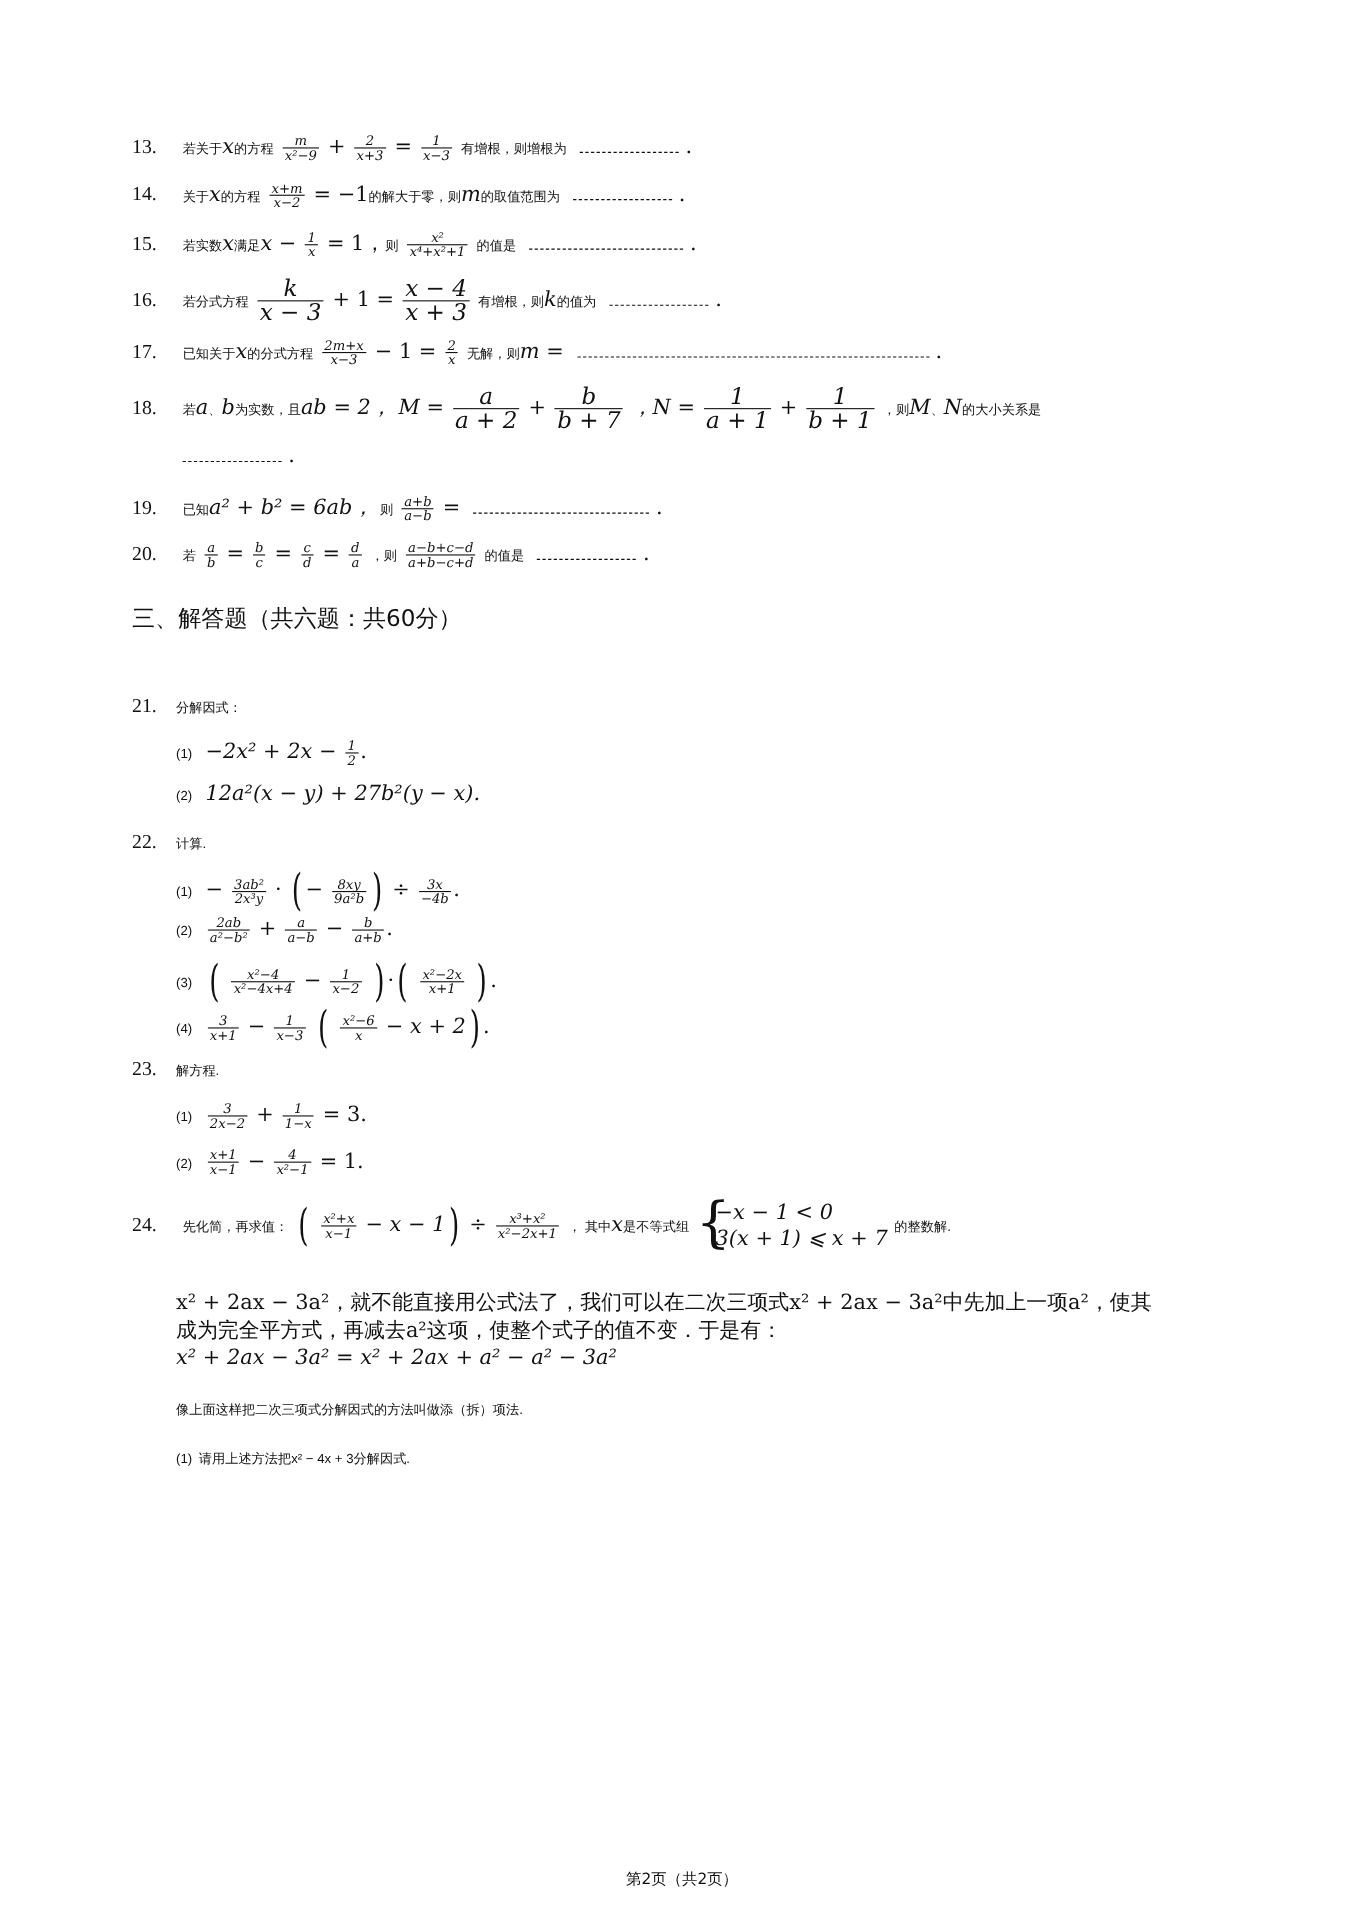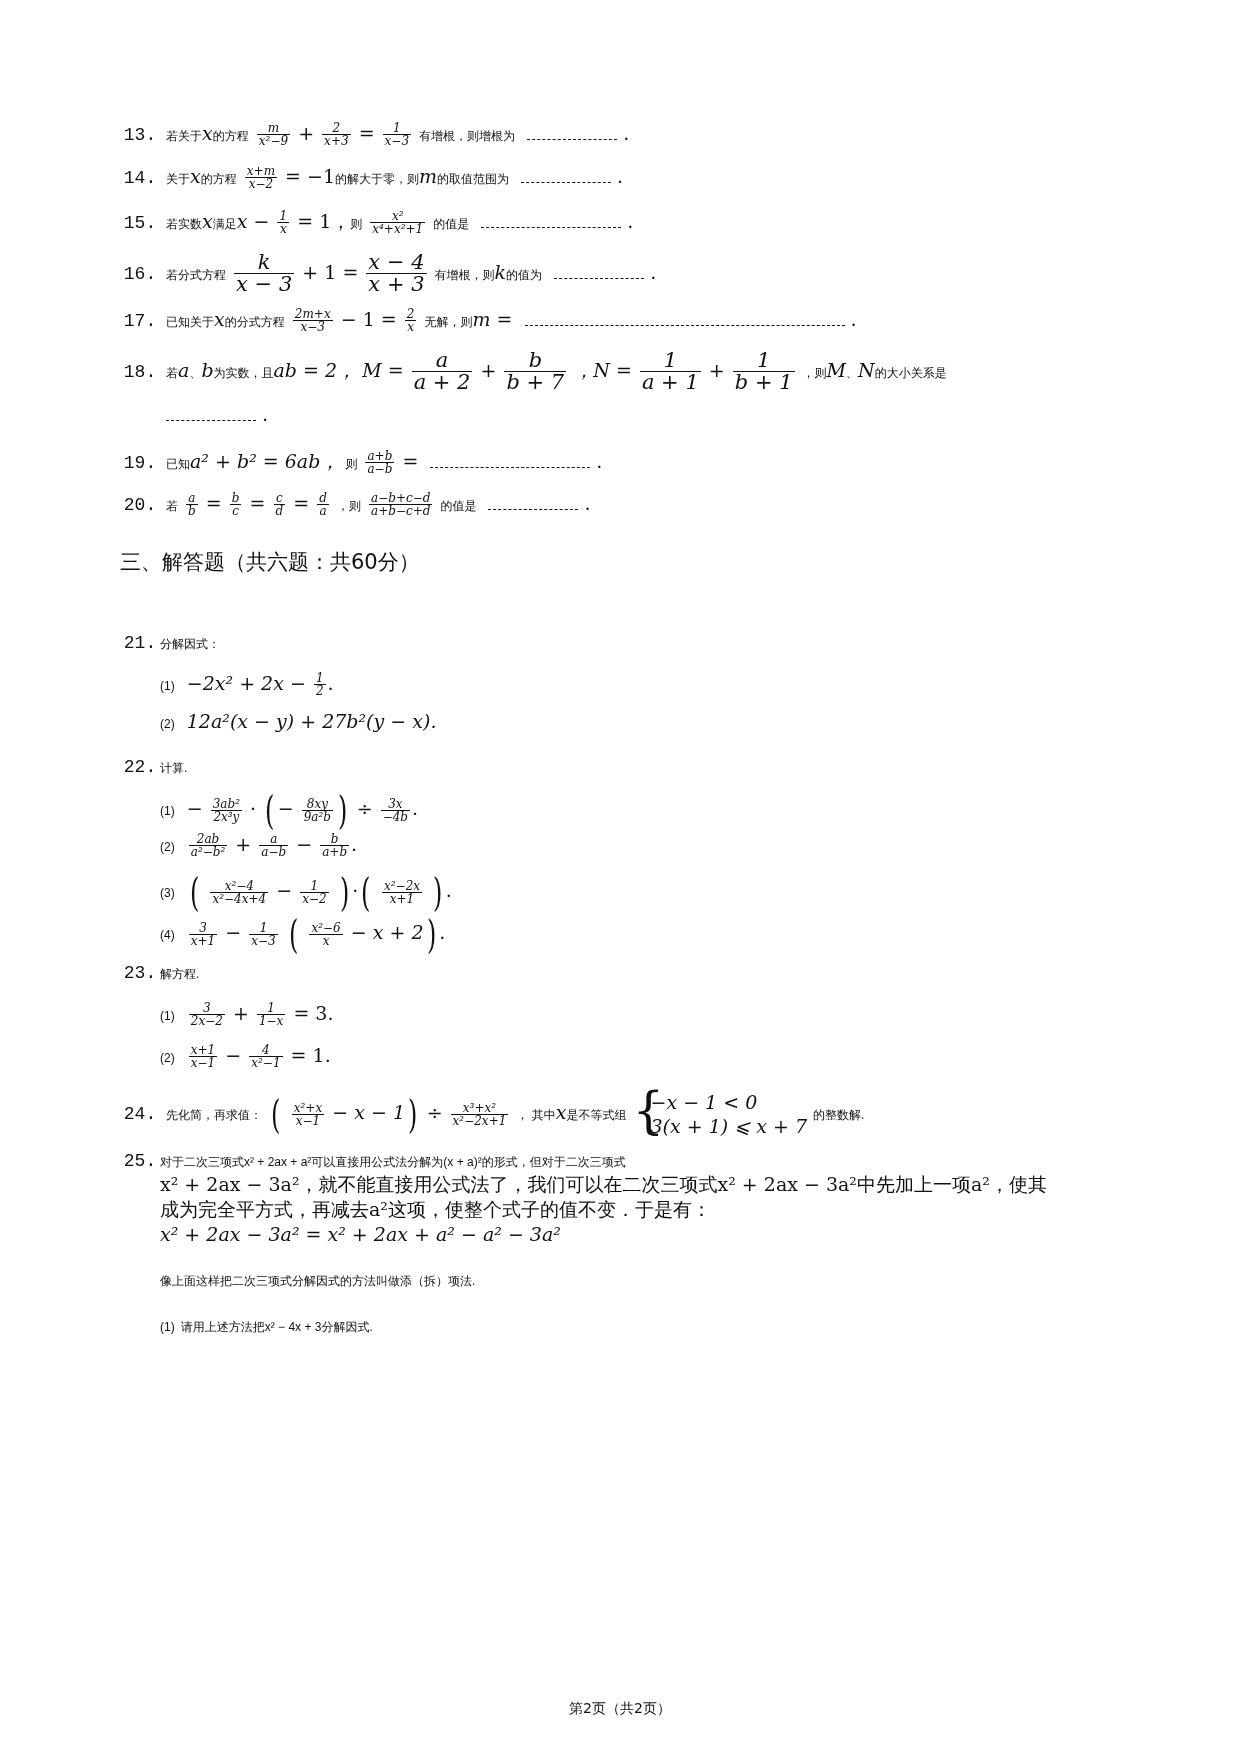--- a/index.html
+++ b/index.html
@@ -1,20 +1,20 @@
 <!DOCTYPE html>
 <html><head>
 <meta charset="utf-8">
 <style>
   html, body { margin: 0; padding: 0; background: #ffffff; }
   body { width: 1240px; height: 1754px; position: relative; overflow: hidden;
          font-family: "DejaVu Serif", serif; color: #111; }
   .page { position: absolute; left: 0; top: 0; width: 1240px; height: 1754px; }
   .line { position: absolute; left: 120px; font-size: 19px; white-space: nowrap; line-height: 1; }
-  .num { display: inline-block; width: 40px; font-family: Liberation Mono, monospace; font-size: 18px; text-align: center; }
+  .num { display: inline-block; width: 40px; font-family: Liberation Serif, serif; font-size: 18px; }
   .sub { left: 160px; }
   .indent { left: 160px; }
   .m { font-family: "DejaVu Serif", serif; font-style: italic; }
   .cn { font-family: Liberation Sans, sans-serif; font-size: 12px; }
   .frac { display: inline-block; vertical-align: middle; text-align: center; margin: 0 2px; }
   .frac > span { display: block; padding: 0 2px; font-style: italic; }
   .frac .n { border-bottom: 1px solid #111; }
   .frac.sm { font-size: 12px; }
   .frac.lg { font-size: 21px; }
   .blank { display: inline-block; border-bottom: 1px dashed #111; height: 14px; vertical-align: baseline; margin: 0 6px; }
@@ -202,23 +202,20 @@
     <span class="paren">(</span>
     <span class="frac sm"><span class="n">x²+x</span><span>x−1</span></span>
     <span class="m">− x − 1</span><span class="paren">)</span>
     <span>÷</span>
     <span class="frac sm"><span class="n">x³+x²</span><span>x²−2x+1</span></span>
     <span class="cn">，  其中</span><span class="m">x</span><span class="cn">是不等式组</span>
     <span class="brace-sys"><span class="br">{</span><span class="r">−x − 1 &lt; 0</span><span class="r">3(x + 1) ⩽ x + 7</span></span>
     <span class="cn">的整数解.</span>
   </div>
 
-  <div class="line" style="top:1150px">
-    <span class="num">25.</span><span class="cn">对于二次三项式x² + 2ax + a²可以直接用公式法分解为(x + a)²的形式，但对于二次三项式</span>
-  </div>
   <div class="line indent" style="top:1175px">x² + 2ax − 3a²，就不能直接用公式法了，我们可以在二次三项式x² + 2ax − 3a²中先加上一项a²，使其</div>
   <div class="line indent" style="top:1200px">成为完全平方式，再减去a²这项，使整个式子的值不变．于是有：</div>
   <div class="line indent m" style="top:1225px">x² + 2ax − 3a² = x² + 2ax + a² − a² − 3a²</div>
   <div class="line indent cn" style="top:1275px">像上面这样把二次三项式分解因式的方法叫做添（拆）项法.</div>
   <div class="line sub" style="top:1315px">
     <span class="cn">(1)</span>&nbsp;<span class="cn">请用上述方法把x² − 4x + 3分解因式.</span>
   </div>
 
 
   <div class="footer" style="top:1700px">第2页（共2页）</div>

